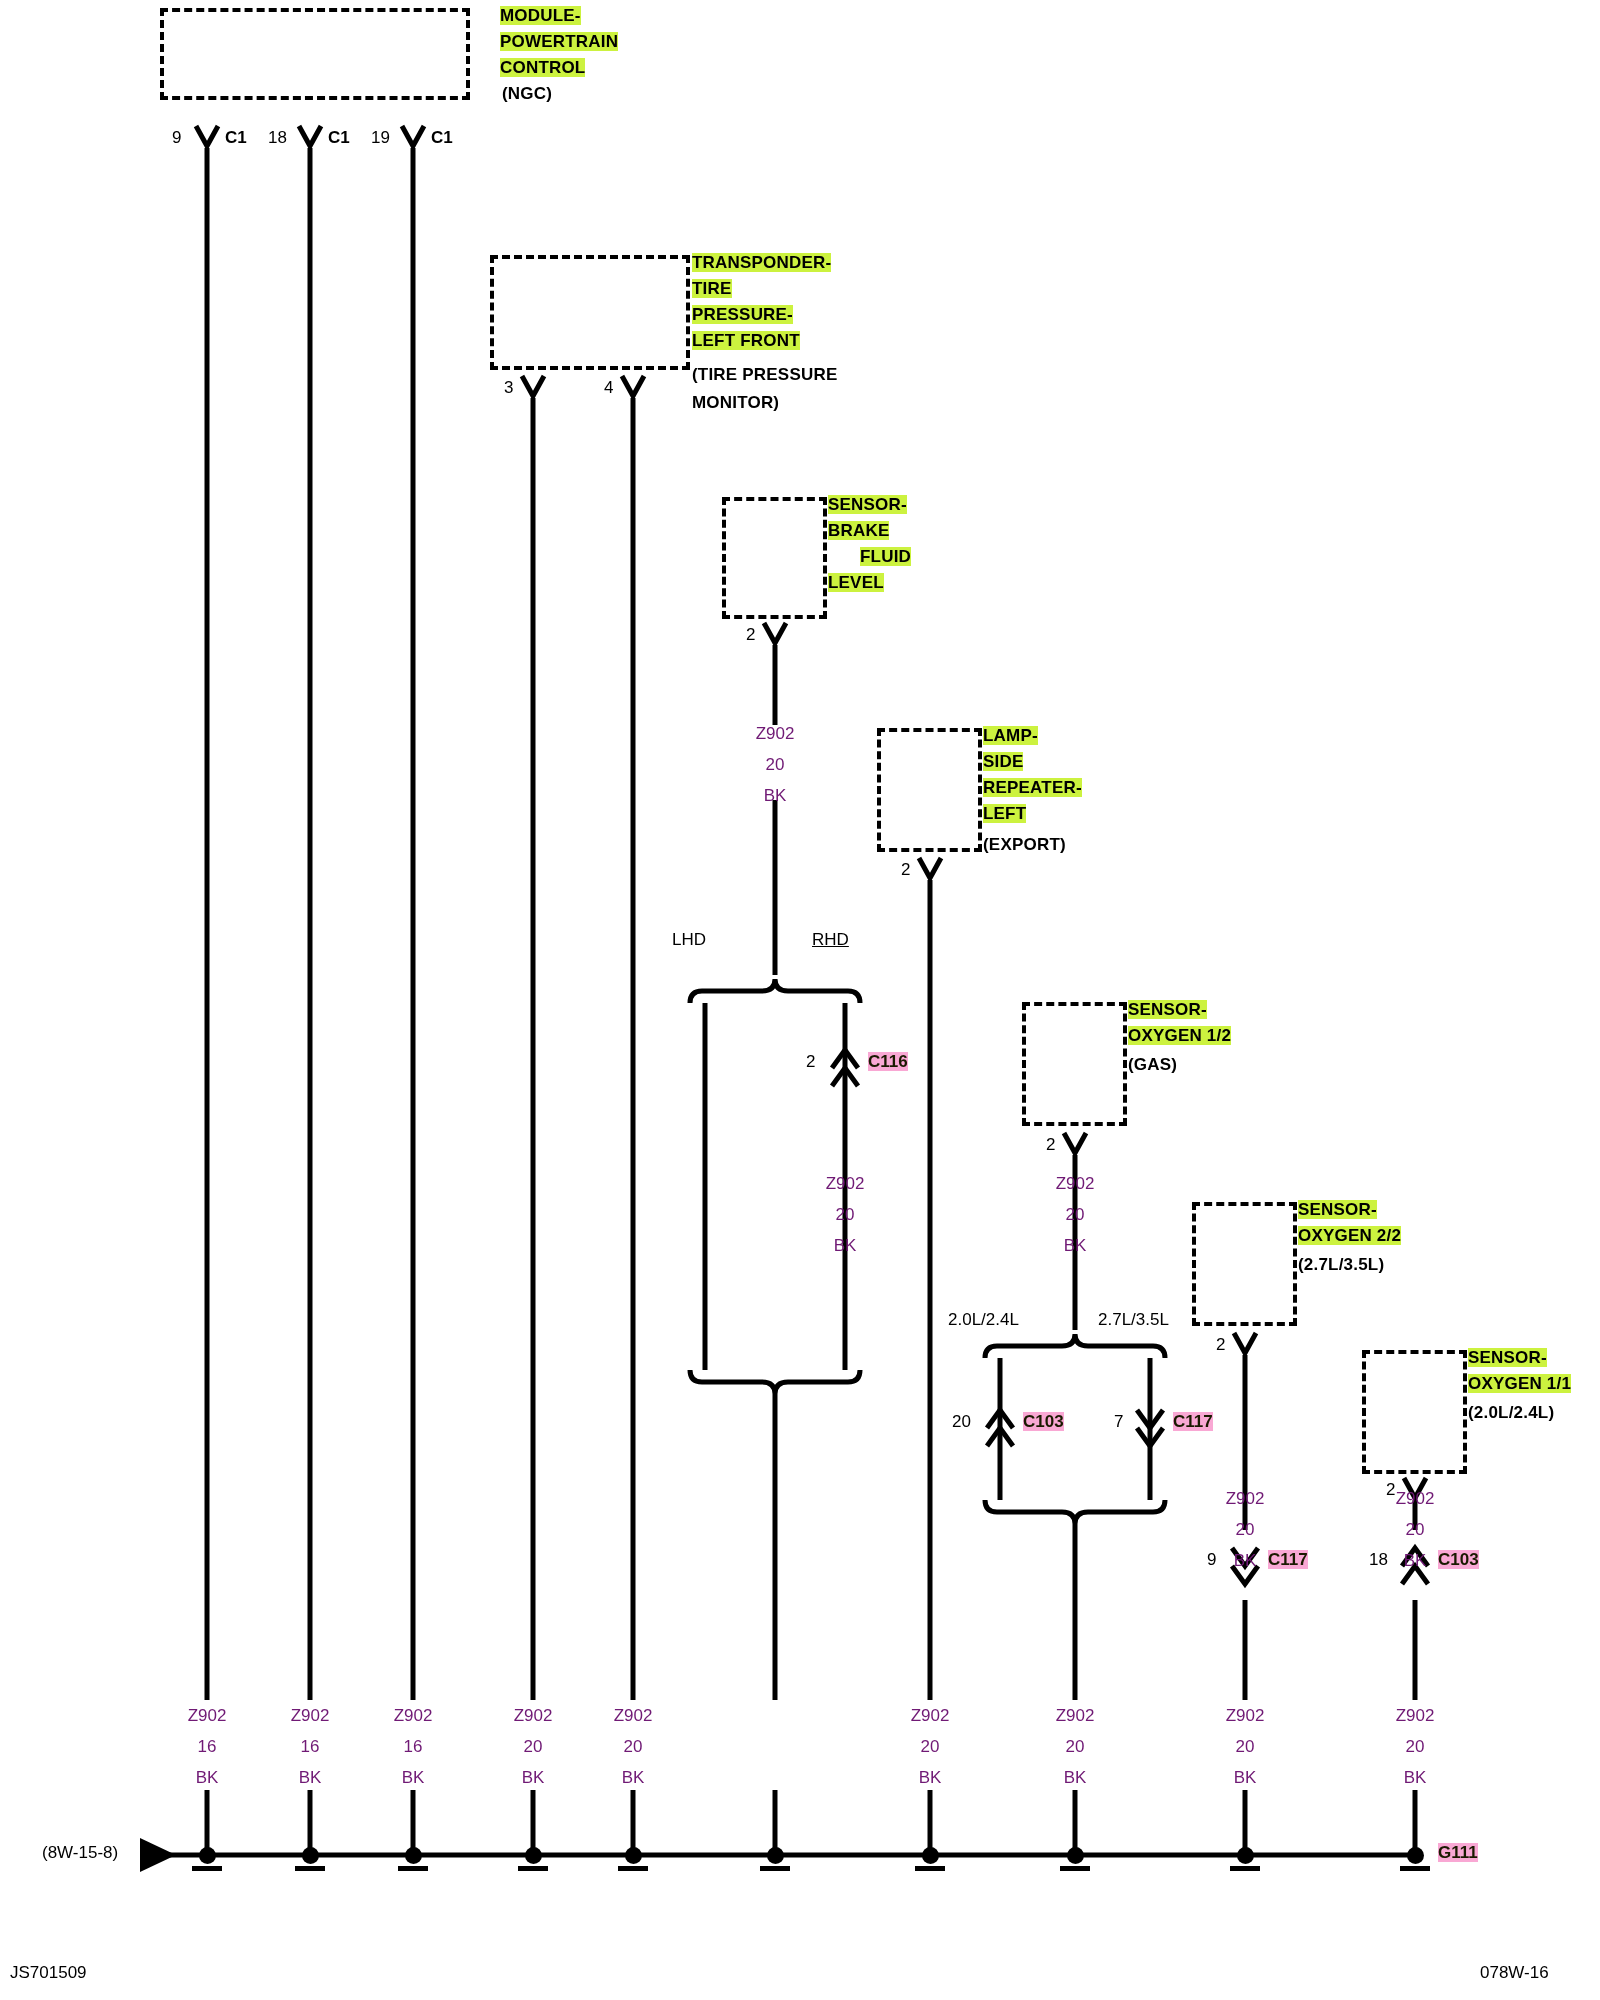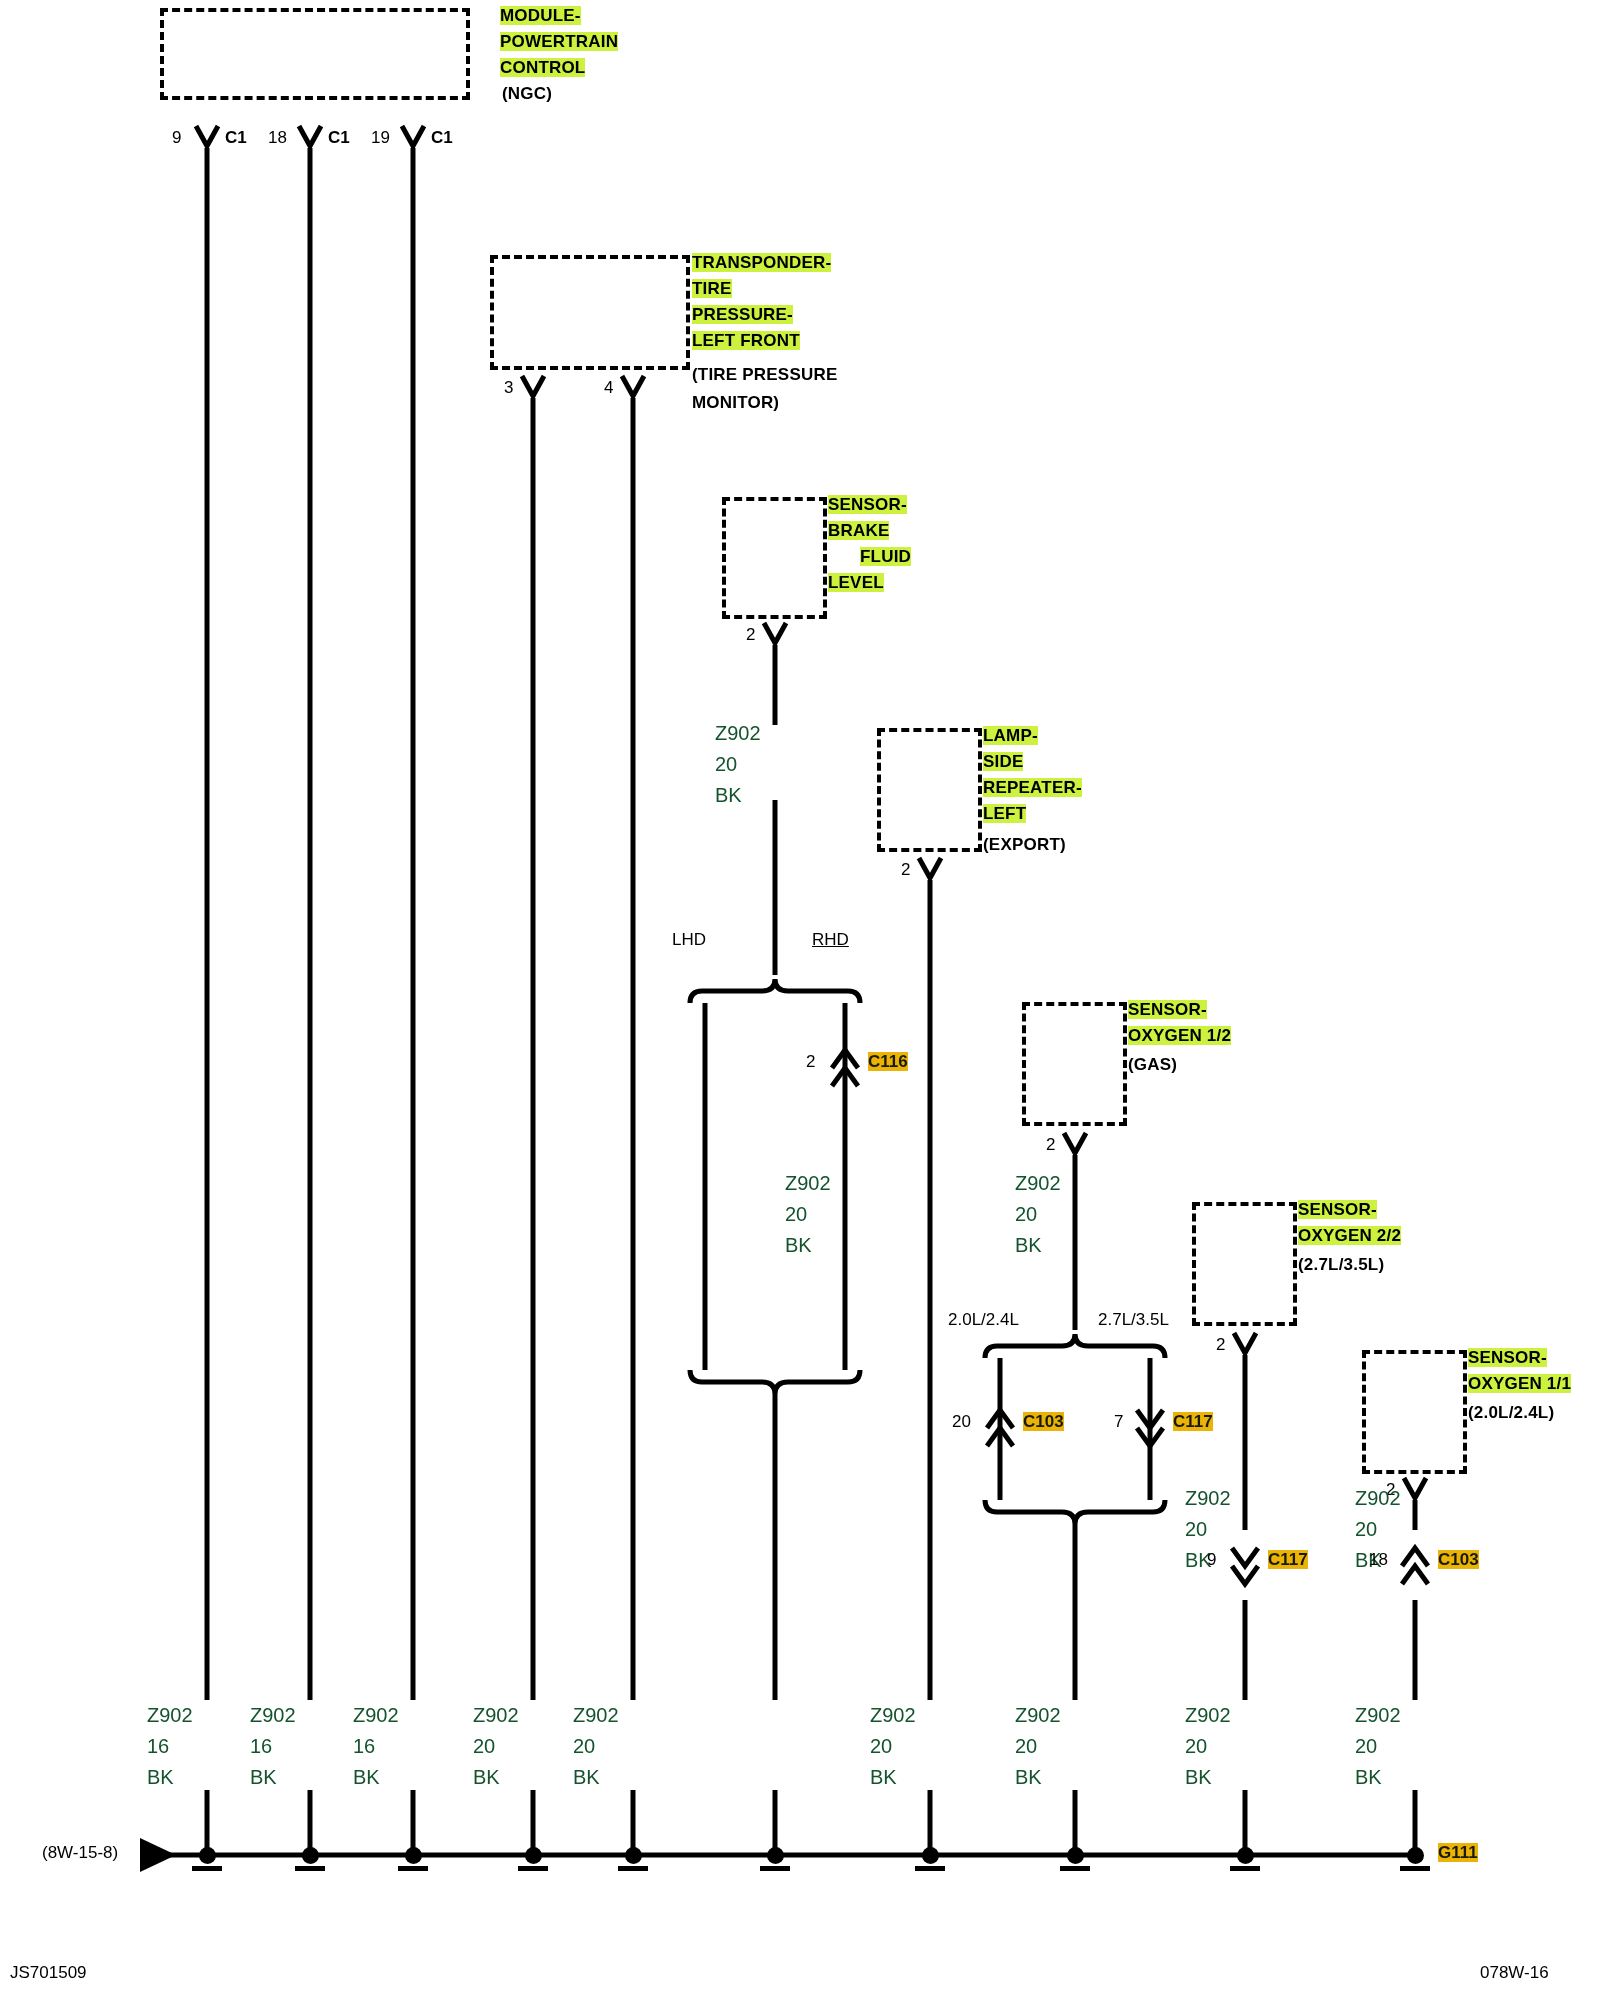--- a/index.html
+++ b/index.html
@@ -27,33 +27,34 @@
     font-size: 17px;
     line-height: 26px;
     color: #000;
     white-space: nowrap;
     letter-spacing: 0.2px;
   }
   .lbl.hl > span { background: #ccf23f; }
   .lbl.plain { font-weight: bold; }
   .wtxt {
     position: absolute;
-    font-size: 20px;
-    color: #14532d;
-    white-space: nowrap;
+    font-size: 17px;
+    color: #701a75;
+    white-space: nowrap;
+    text-align: center;
     line-height: 31px;
   }
   .conn-name {
     position: absolute;
     font-size: 17px;
     font-weight: bold;
     color: #1a1a00;
     white-space: nowrap;
   }
-  .conn-name.hl > span { background: #eab308; }
+  .conn-name.hl > span { background: #f9a8d4; }
   .pin-lbl {
     position: absolute;
     font-size: 17px;
     color: #000;
     white-space: nowrap;
   }
   .pin-lbl.b { font-weight: bold; }
   
   .gnd-dot {
     position: absolute;

